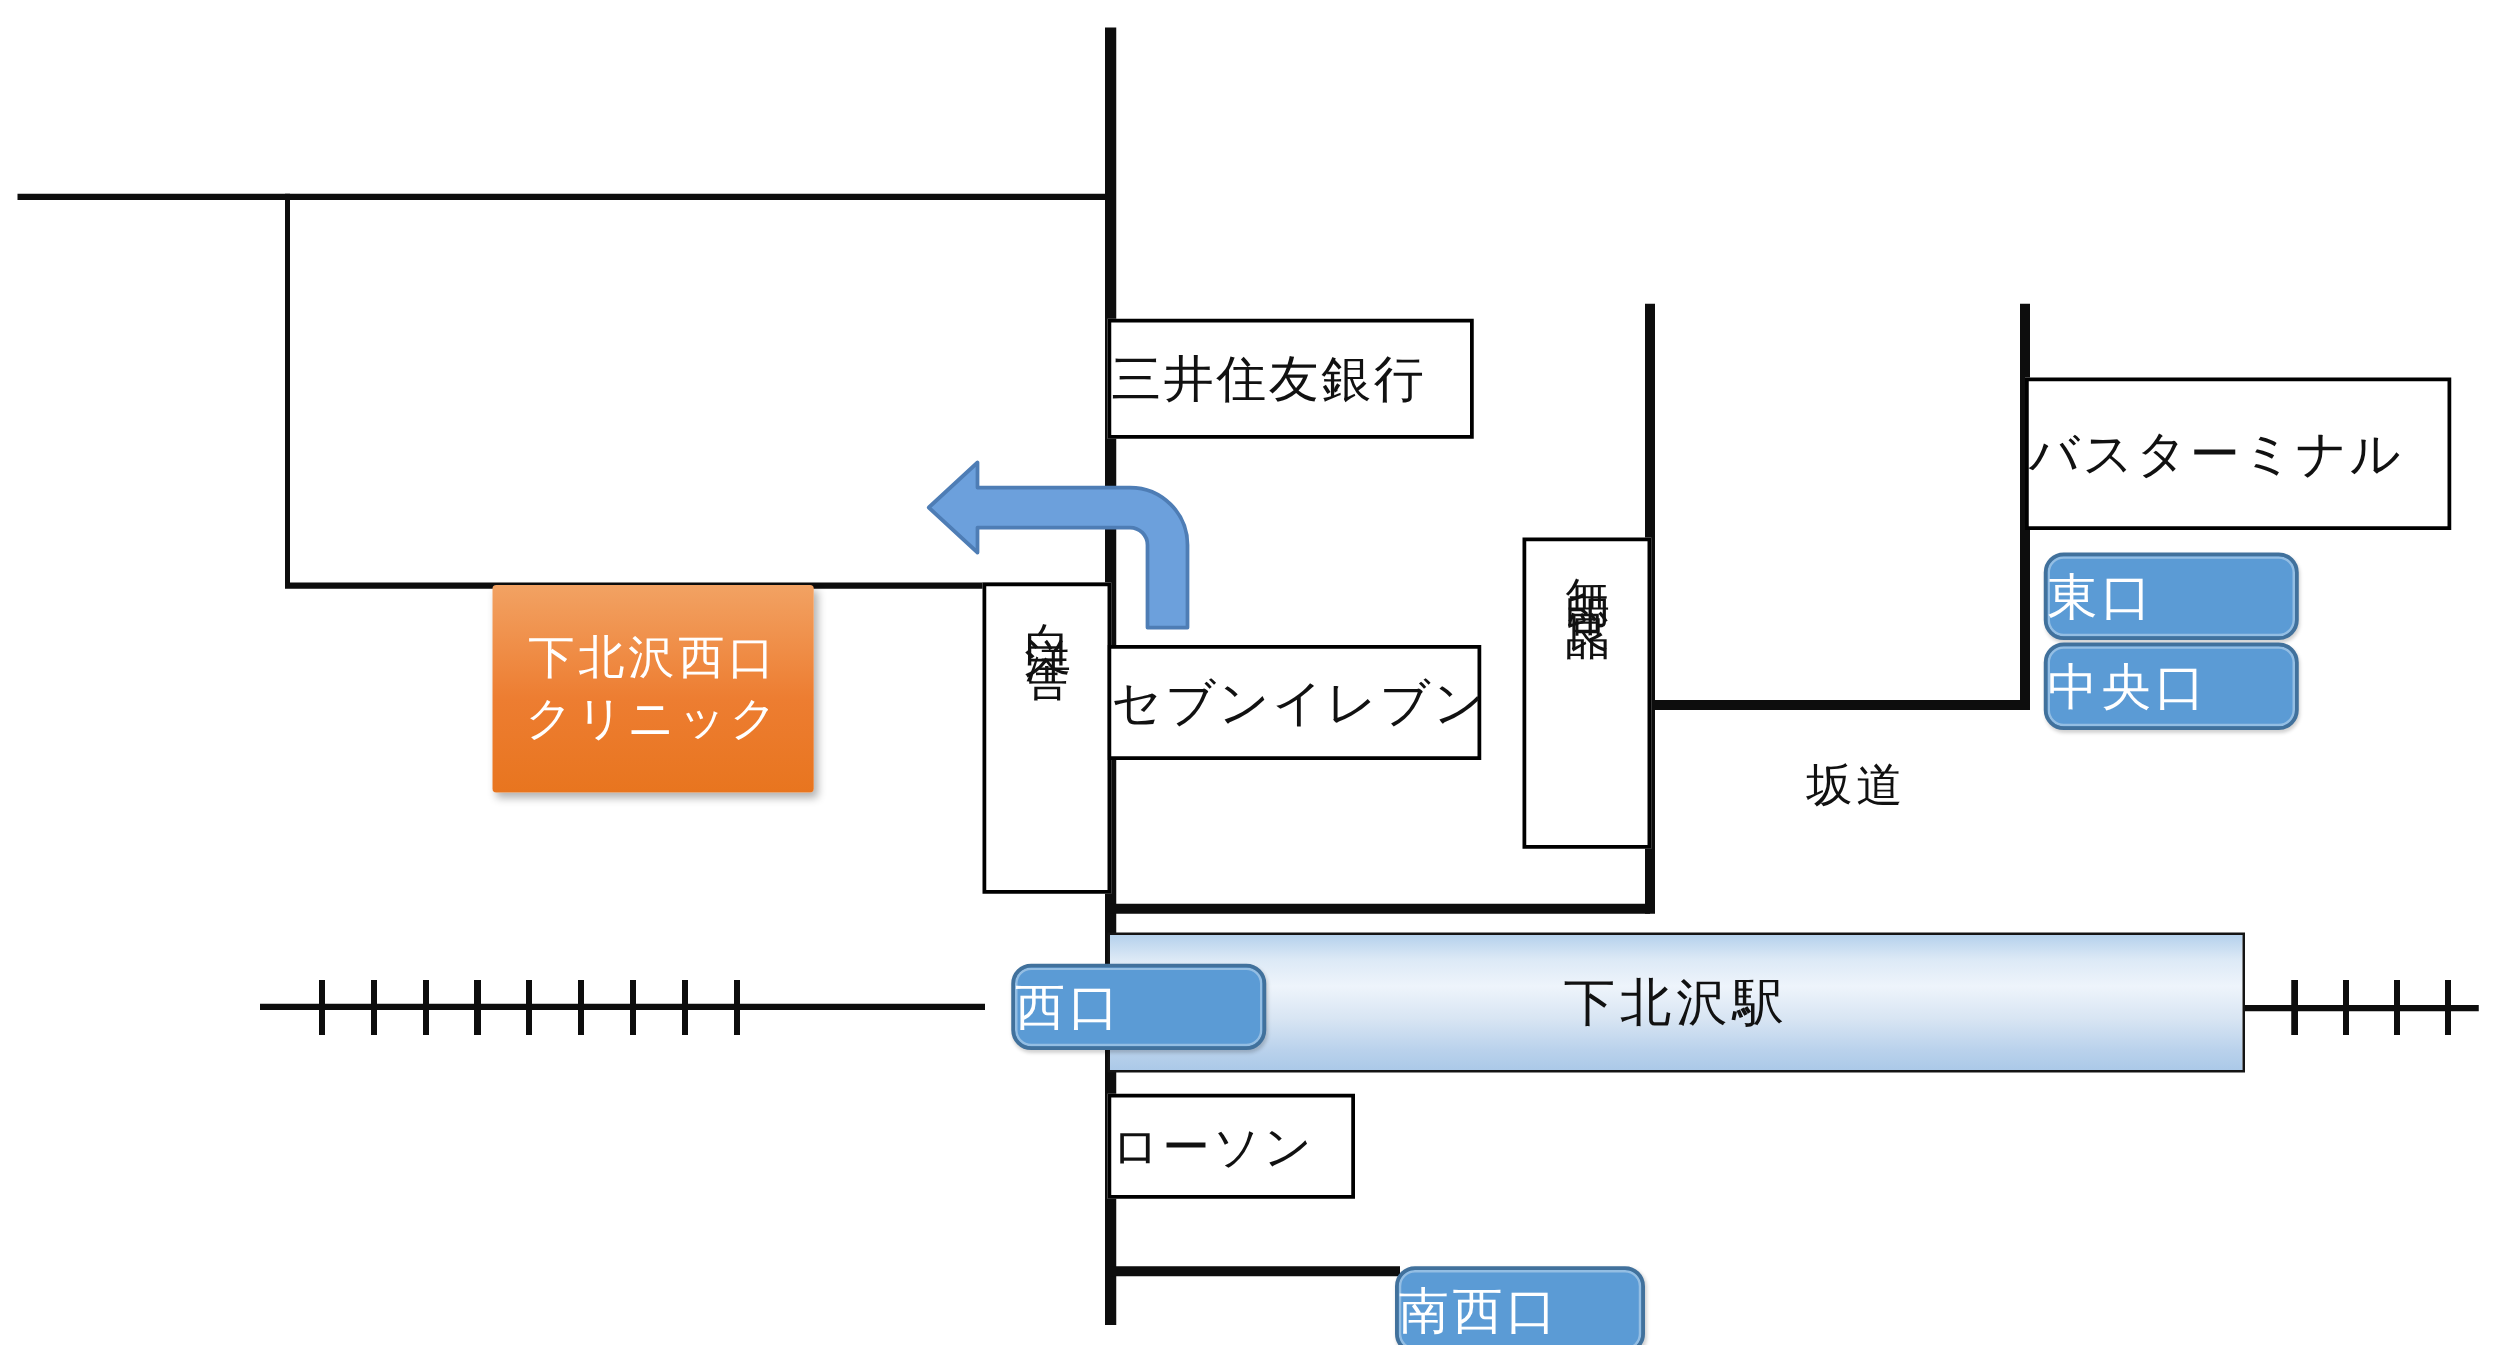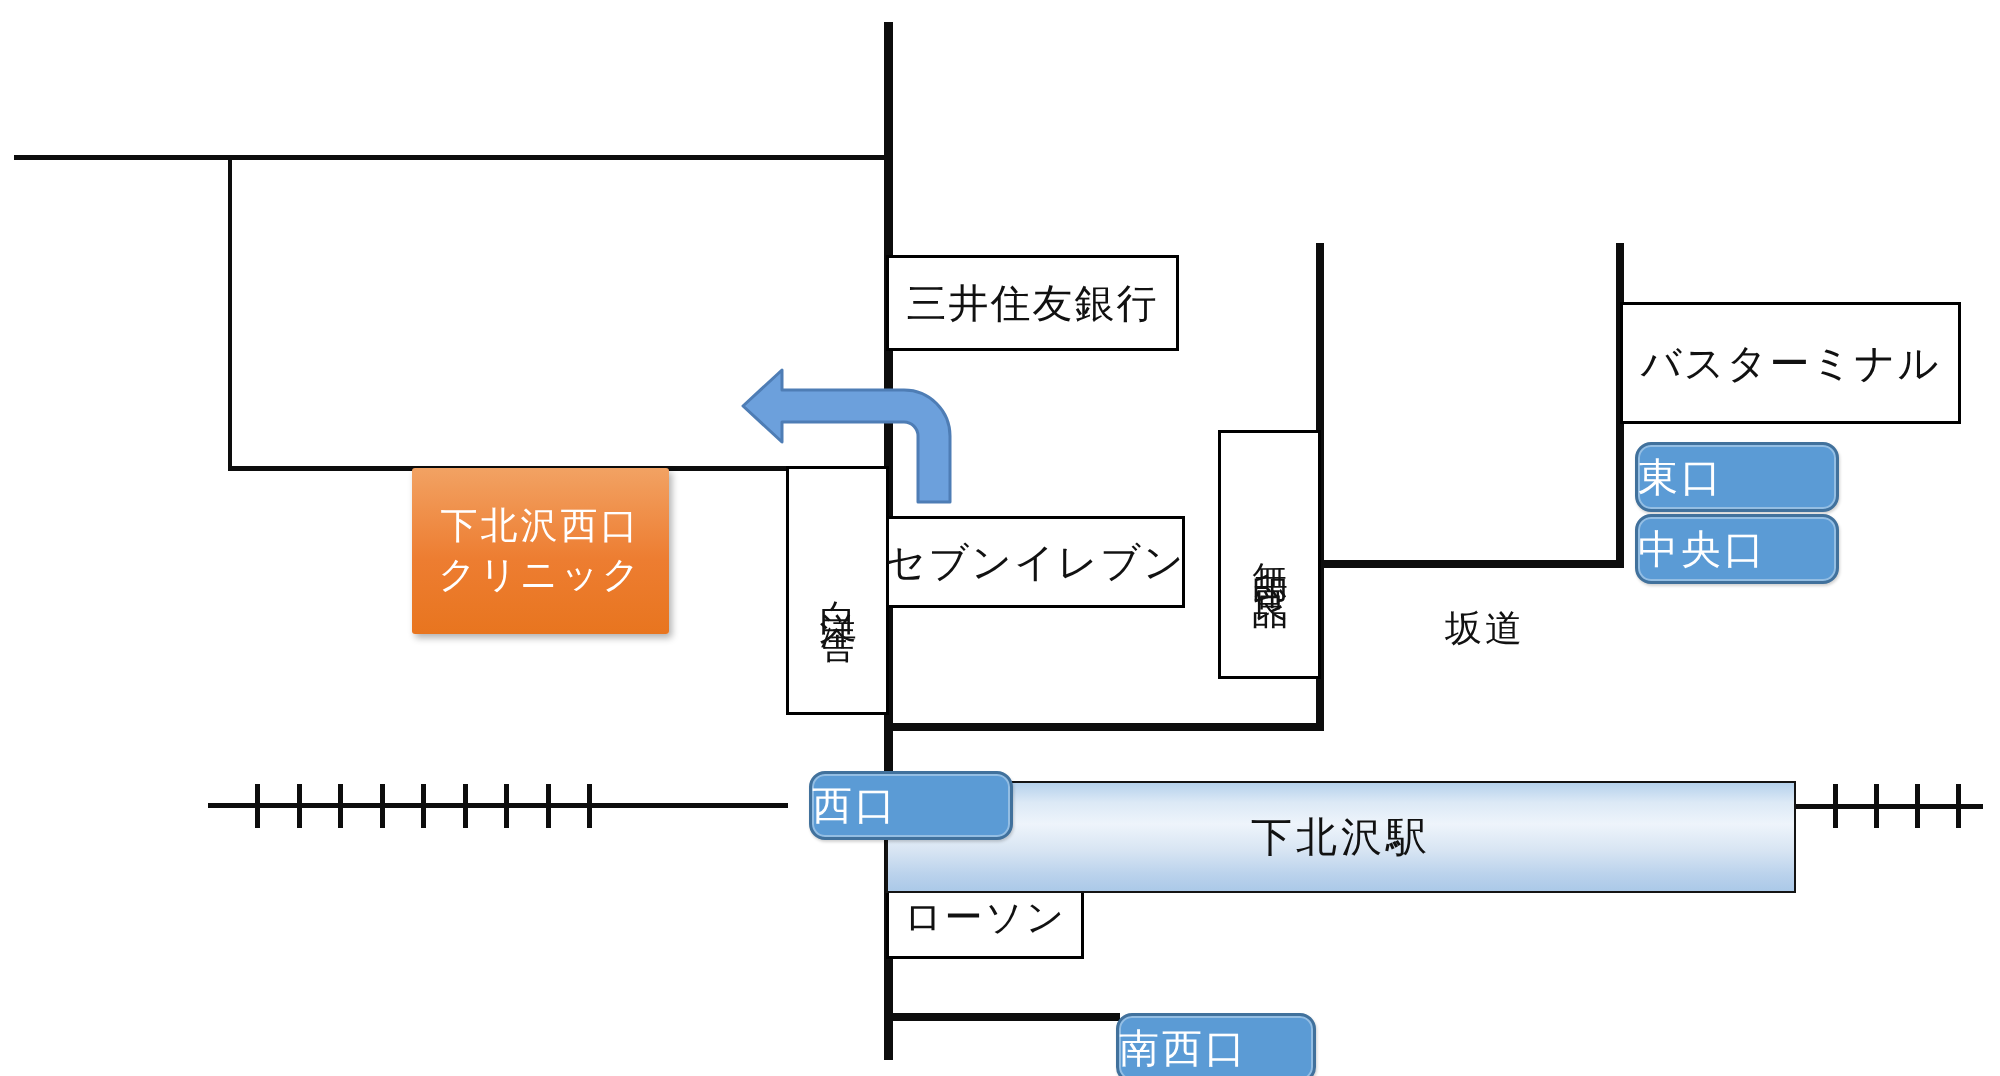--- a/index.html
+++ b/index.html
@@ -10,29 +10,29 @@
   .road{position:absolute;background:#0d0d0d;z-index:1;}
 
   
   .rail-line{position:absolute;background:#0d0d0d;z-index:1;}
   .rail-ticks{position:absolute;z-index:1;
     background:repeating-linear-gradient(to right,#0d0d0d 0 5px,transparent 5px 41.5px);}
   .rail-ticks.right{background:repeating-linear-gradient(to right,#0d0d0d 0 5px,transparent 5px 41px);}
 
   
   .bldg{position:absolute;background:#ffffff;border:3px solid #000000;z-index:2;
-    display:flex;align-items:center;justify-content:center;box-sizing:border-box;
+    display:flex;align-items:center;justify-content:flex-start;box-sizing:border-box;
     font-size:40px;font-weight:500;color:#111111;letter-spacing:2px;white-space:nowrap;}
   .bldg.vert{writing-mode:vertical-rl;text-orientation:upright;font-size:37px;letter-spacing:13px;}
 
   
   .station{position:absolute;z-index:2;box-sizing:border-box;border:2px solid #141414;
     background:linear-gradient(180deg,#b5d1ec 0%,#dce9f6 18%,#eef4fb 38%,#d8e5f3 62%,#bad2ec 85%,#abc9e8 100%);
     display:flex;align-items:center;justify-content:center;
-    font-size:41px;font-weight:500;color:#111111;letter-spacing:4px;margin-top:35px;}
+    font-size:41px;font-weight:500;color:#111111;letter-spacing:4px;}
 
   
   .exit{position:absolute;z-index:4;box-sizing:border-box;
     background:var(--exit-fill,#5b9bd5);
     border:3px solid var(--exit-border,#41719c);border-radius:16px;
     box-shadow:inset 0 0 0 2px rgba(255,255,255,0.35),1px 2px 3px rgba(0,0,0,0.18);
     display:flex;align-items:center;
     color:#ffffff;font-size:40px;font-weight:500;letter-spacing:3px;white-space:nowrap;}
 
   
@@ -87,21 +87,21 @@
   <div class="bldg" style="left:886px;top:875px;width:198px;height:84px;font-size:38px;">
     <span>ローソン</span>
   </div>
 
   <div class="station" style="left:886px;top:746px;width:910px;height:112px;">
     <span>下北沢駅</span>
   </div>
 
   <div class="plain-label" style="left:1410px;top:604px;width:150px;">坂道</div>
 
-  <div class="clinic" style="left:412px;top:468px;width:257px;height:166px;">
+  <div class="clinic" style="left:394px;top:468px;width:257px;height:166px;">
     <span>下北沢西口</span>
     <span>クリニック</span>
   </div>
 
   <svg id="arrow-layer" viewBox="0 0 2000 1076" xmlns="http://www.w3.org/2000/svg" aria-hidden="true">
     <path d="M 743 406 L 782 370 L 782 390 L 904 390 A 46 46 0 0 1 950 436 L 950 502 L 918 502 L 918 436 A 14 14 0 0 0 904 422 L 782 422 L 782 442 Z" fill="var(--arrow-fill,#6CA0DC)" stroke="var(--arrow-border,#4E7DB5)" stroke-width="3" stroke-linejoin="round"></path>
   </svg>
 
   <div class="exit" style="left:784px;top:771px;width:204px;height:69px;margin-left:25px;">
     <span>西口</span>

